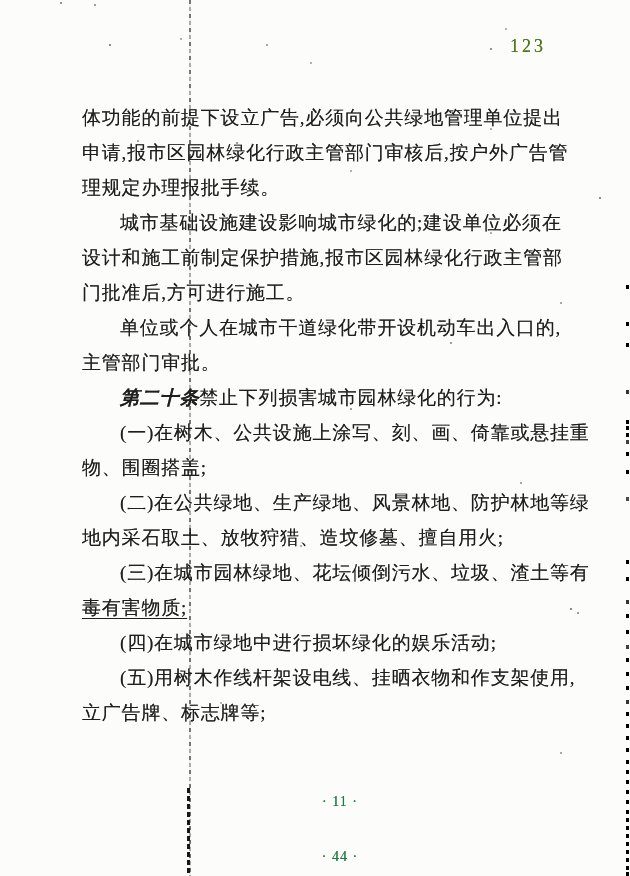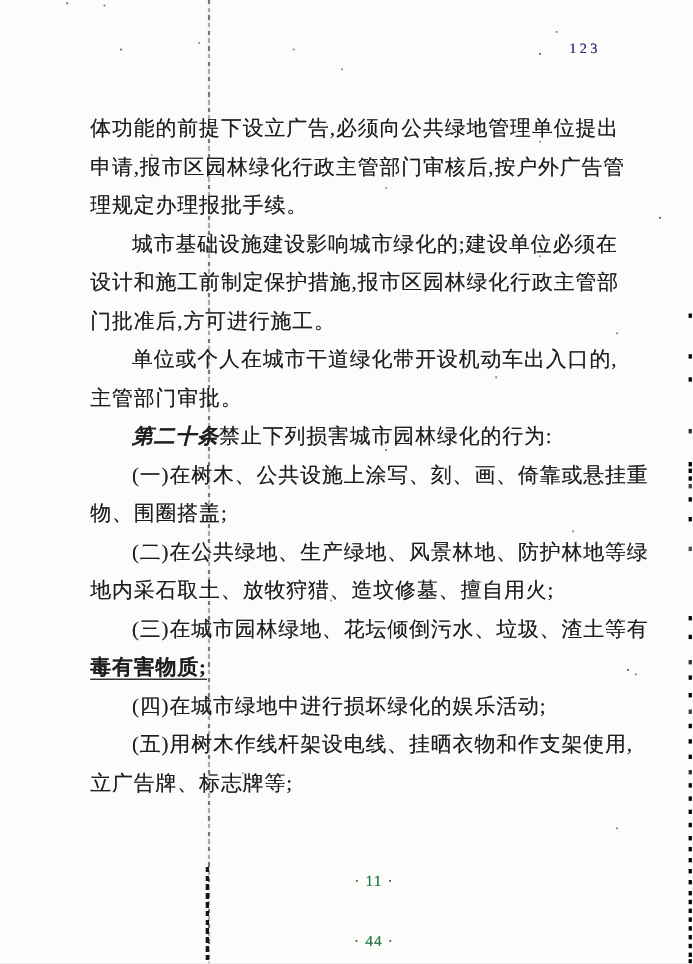--- a/index.html
+++ b/index.html
@@ -51,36 +51,36 @@
       25px 260px 0 rgba(0,0,0,.4),360px 256px 0 rgba(0,0,0,.4),
       500px 300px 0 rgba(0,0,0,.45),110px 328px 0 rgba(0,0,0,.4),
       390px 340px 0 rgba(0,0,0,.5),290px 406px 0 rgba(0,0,0,.5),
       430px 230px 0 rgba(0,0,0,.4),460px 480px 0 rgba(0,0,0,.45),
       240px 543px 0 rgba(0,0,0,.4),510px 606px 0 rgba(0,0,0,.6),
       517px 610px 0 rgba(0,0,0,.5),500px 750px 0 rgba(0,0,0,.45),
       160px 700px 0 rgba(0,0,0,.35),60px 570px 0 rgba(0,0,0,.35);
   }
   .page-number{
     position:absolute;top:36px;right:84px;
-    font-size:13px;letter-spacing:3px;
-    color:#4c1d95;
+    font-size:18px;letter-spacing:3px;
+    color:#4d7c0f;
     text-shadow:0 0 .5px rgba(0,0,0,.6);
   }
   .body-text{
     position:absolute;left:82px;top:100px;width:496px;
   }
   .line{
     height:35px;line-height:35px;
     font-size:19px;letter-spacing:.8px;
     white-space:nowrap;
     color:#1e1e1e;
     text-shadow:0 0 .5px rgba(0,0,0,.55);
   }
   .line.indent{padding-left:38px;}
-  .line.underline{text-decoration:underline;text-underline-offset:4px;font-weight:bold;}
+  .line.underline{text-decoration:underline;text-underline-offset:4px;}
   .line .term{font-weight:bold;font-style:italic;}
   .footer-num{
     position:absolute;left:0;width:616px;text-align:center;
     font-size:14px;letter-spacing:1px;color:#15803d;
     text-shadow:0 0 .5px rgba(0,0,0,.5);
     margin-left:32px;
   }
   .footer-num.inner{top:794px;}
   .footer-num.outer{top:849px;}
 </style>

